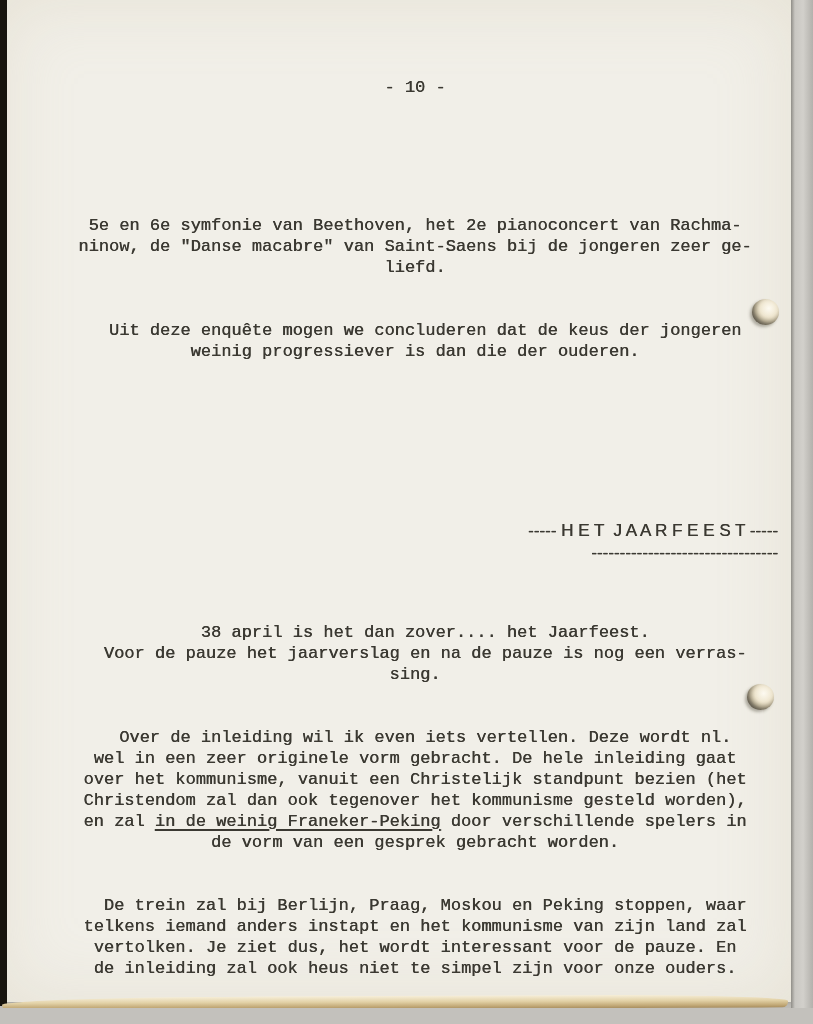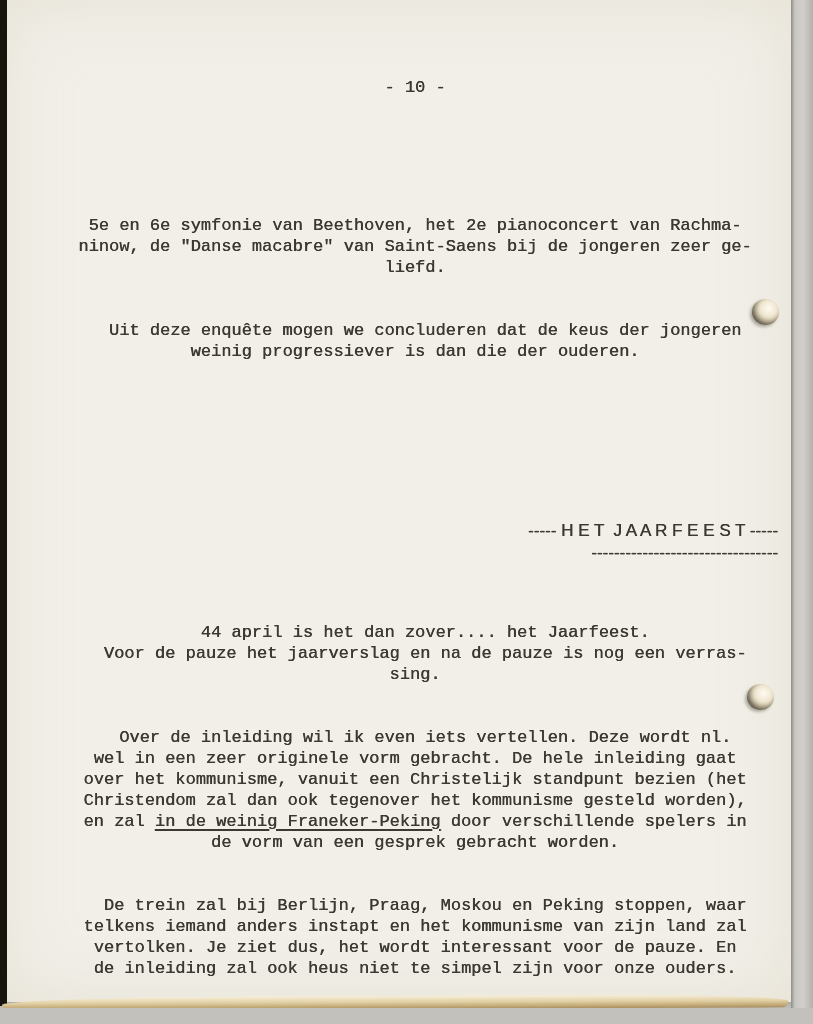--- a/index.html
+++ b/index.html
@@ -129,21 +129,21 @@
     <div class="para">5e en 6e symfonie van Beethoven, het 2e pianoconcert van Rachma-
 ninow, de "Danse macabre" van Saint-Saens bij de jongeren zeer ge-
 liefd.</div>
     <div class="para">  Uit deze enquête mogen we concluderen dat de keus der jongeren
 weinig progressiever is dan die der ouderen.</div>
   </div>
 
   <div class="article typeface-a">
     <pre class="section-heading">----- H E T  J A A R F E E S T -----
   ---------------------------------</pre>
-    <div class="para">  44 april is het dan zover.... het Jaarfeest.
+    <div class="para">  38 april is het dan zover.... het Jaarfeest.
   Voor de pauze het jaarverslag en na de pauze is nog een verras-
 sing.</div>
     <div class="para"><span>  Over de inleiding wil ik even iets vertellen. Deze wordt nl.
 wel in een zeer originele vorm gebracht. De hele inleiding gaat
 over het kommunisme, vanuit een Christelijk standpunt bezien (het
 Christendom zal dan ook tegenover het kommunisme gesteld worden),
 en zal </span><span class="underlined-phrase">in de weinig Franeker-Peking</span><span> door verschillende spelers in
 de vorm van een gesprek gebracht worden.</span></div>
     <div class="para">  De trein zal bij Berlijn, Praag, Moskou en Peking stoppen, waar
 telkens iemand anders instapt en het kommunisme van zijn land zal

